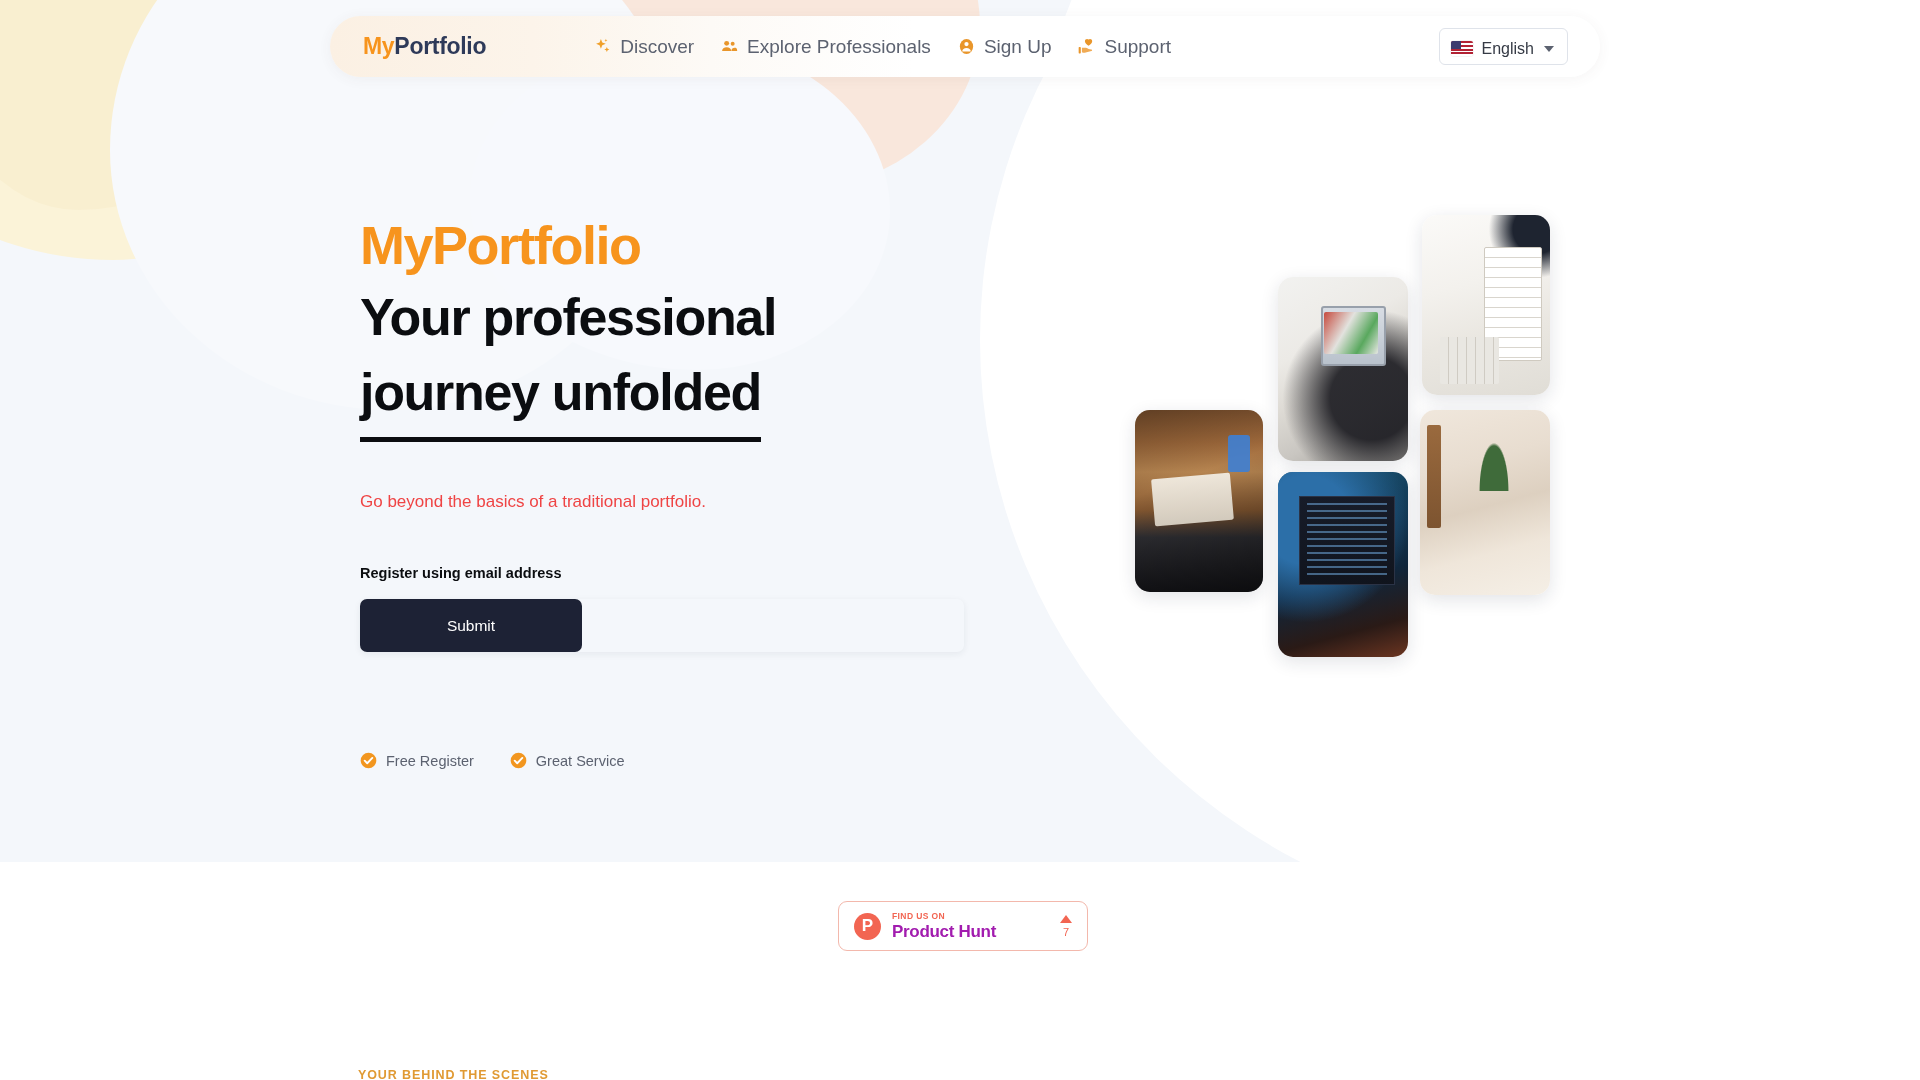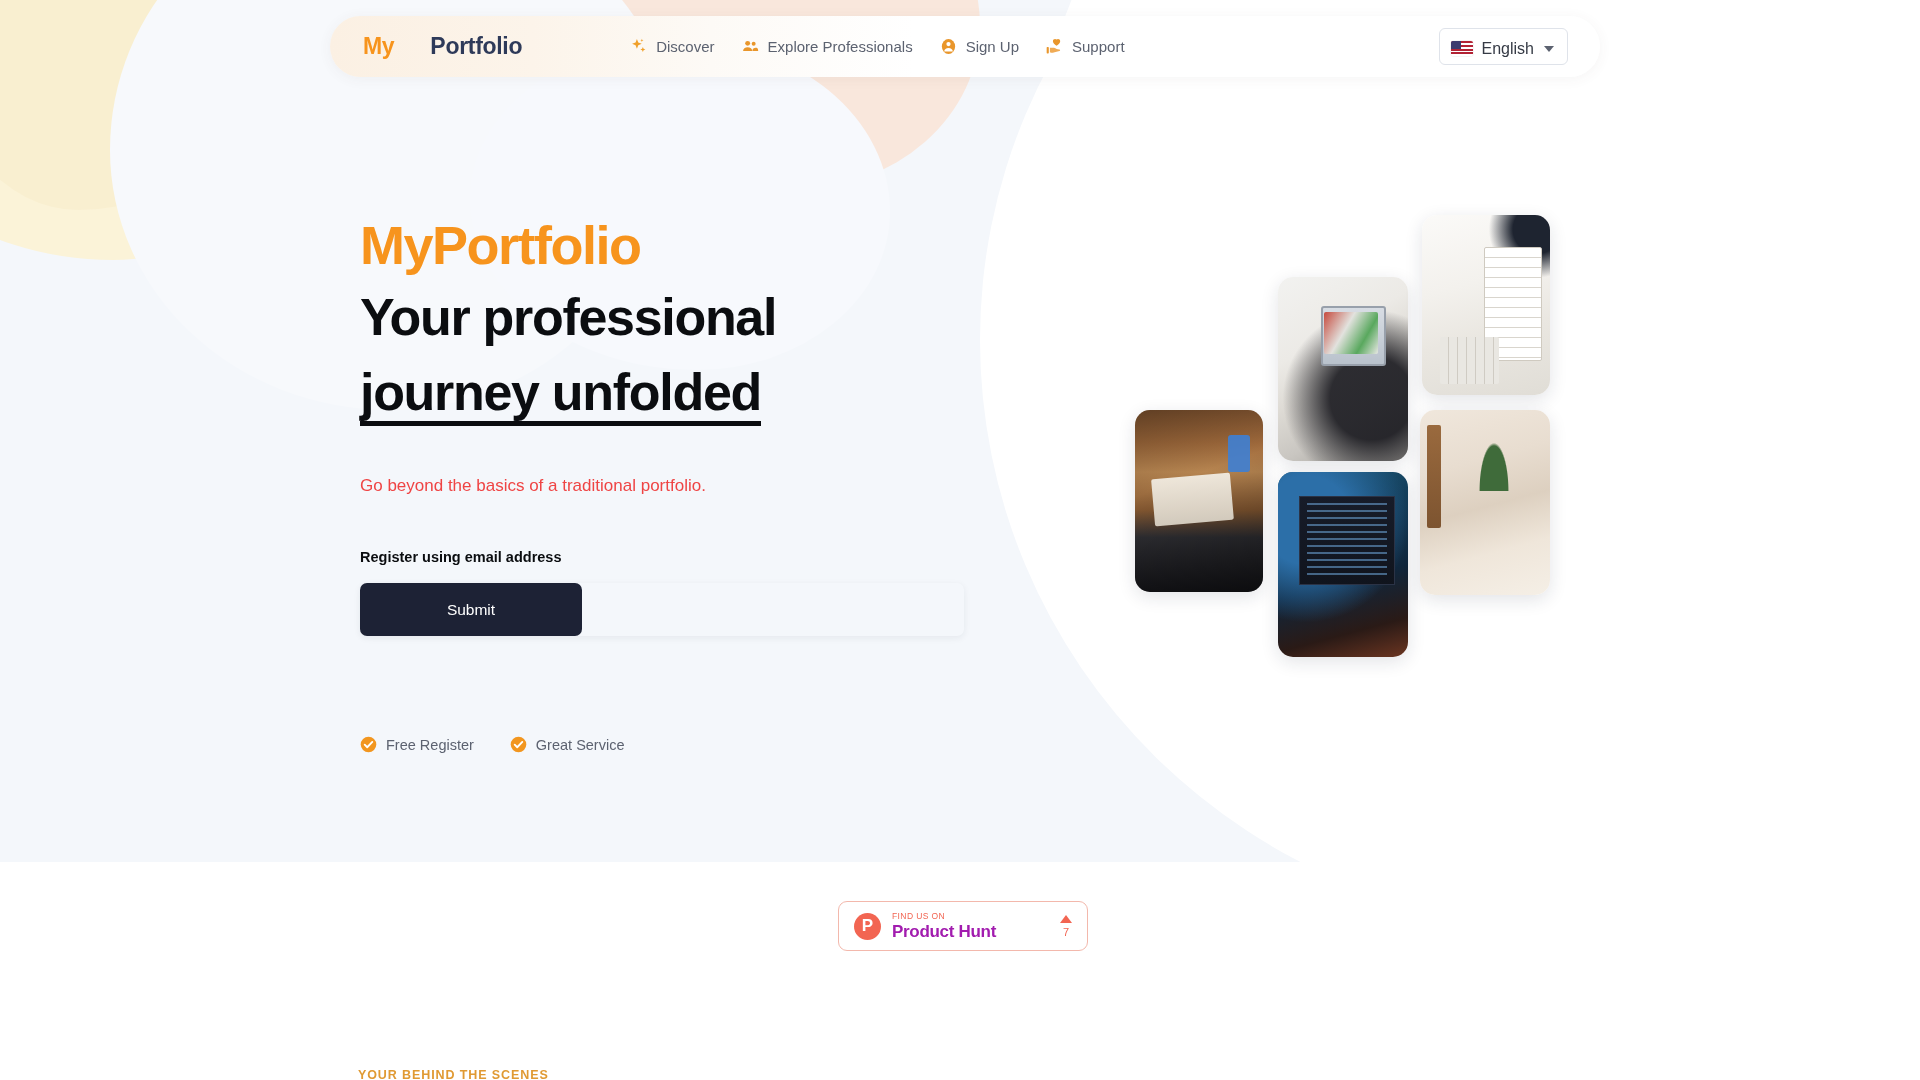--- a/index.html
+++ b/index.html
@@ -92,33 +92,33 @@
     z-index:20;
   }
   .logo {
     margin-left:33px;
     font-size:23px;
     font-weight:bold;
     letter-spacing:-0.3px;
     white-space:nowrap;
   }
   .logo .my { color:#f7941d; }
-  .logo .pf { color:#2e3a59;margin-left:36px; }
+  .logo .pf { color:#2e3a59; }
 
   .nav-links {
     display:flex;
     align-items:center;
     margin-left:107px;
     gap:26px;
   }
   .nav-link {
     display:flex;
     align-items:center;
     gap:8px;
-    font-size:15px;
+    font-size:19px;
     color:#5c6270;
     white-space:nowrap;
     cursor:pointer;
   }
   .nav-ico { width:19px; height:19px; flex:none; display:block; }
 
   .lang {
     position:absolute;
     right:32px; top:12px;
     height:37px;
@@ -177,21 +177,21 @@
   }
   .head-line2 {
     margin-top:23px;
     font-size:52px;
     font-weight:bold;
     color:#0b0d10;
     letter-spacing:-1.3px;
     line-height:1.0;
     display:inline-block;
     border-bottom:5px solid #0b0d10;
-    padding-bottom:3px;
+    padding-bottom:19px;
   }
   .sub1 { margin-top:47px; font-size:17px; color:#ef4444; line-height:1.55; }
   .sub2 { margin-top:11px; font-size:17px; color:#6b7280; line-height:1.55; }
 
   .form-label {
     margin-top:50px;
     font-size:14.5px;
     font-weight:bold;
     color:#0b0d10;
   }
@@ -251,21 +251,21 @@
     width:27px; height:27px;
     border-radius:50%;
     background:#f26552;
     color:#fff;
     font-size:17px;
     font-weight:bold;
     display:flex; align-items:center; justify-content:center;
     flex:none;
   }
   .ph-txt { margin-left:11px; line-height:1; }
-  .ph-small { font-size:8.5px; font-weight:normal; color:#f26552; letter-spacing:0.4px; }
+  .ph-small { font-size:8.5px; font-weight:bold; color:#f26552; letter-spacing:0.4px; }
   .ph-big { margin-top:3px; font-size:17px; font-weight:bold; color:#a21caf; letter-spacing:-0.3px; }
   .ph-vote { margin-left:auto; text-align:center; line-height:1; }
   .ph-tri {
     width:0;height:0;margin:0 auto;
     border-left:6px solid transparent;
     border-right:6px solid transparent;
     border-bottom:8px solid #f26552;
   }
   .ph-count { margin-top:4px; font-size:11px; color:#f26552; }
 

